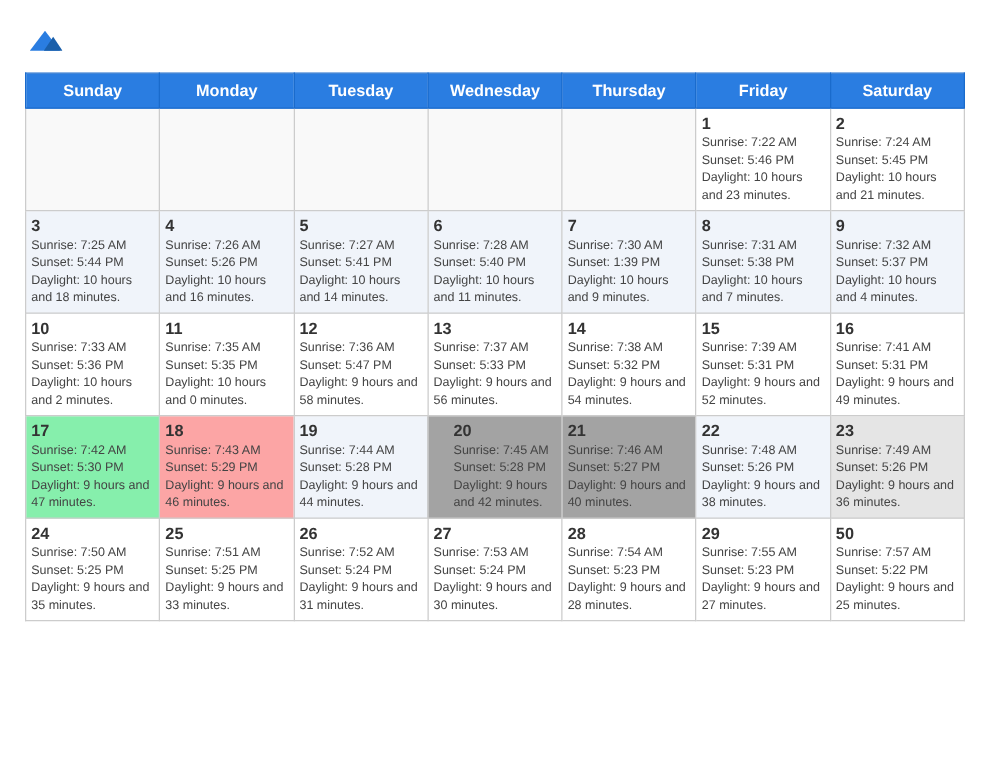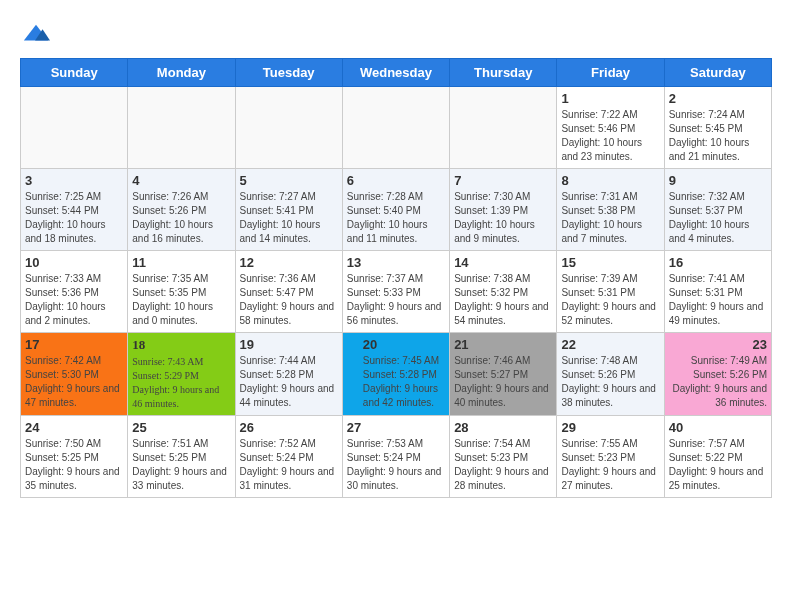--- a/index.html
+++ b/index.html
@@ -220,57 +220,57 @@
 Daylight: 9 hours and 52 minutes.</div>
         </td>
         <td>
           <span class="day-number">16</span>
           <div class="day-info">Sunrise: 7:41 AM
 Sunset: 5:31 PM
 Daylight: 9 hours and 49 minutes.</div>
         </td>
       </tr>
       <tr>
-        <td style="background: #f97316;">
+        <td style="background: #86efac;">
           <span class="day-number">17</span>
           <div class="day-info">Sunrise: 7:42 AM
 Sunset: 5:30 PM
 Daylight: 9 hours and 47 minutes.</div>
         </td>
-        <td style="background: #84cc16; font-family: Liberation Serif, serif;">
+        <td style="background: #fca5a5;">
           <span class="day-number">18</span>
           <div class="day-info">Sunrise: 7:43 AM
 Sunset: 5:29 PM
 Daylight: 9 hours and 46 minutes.</div>
         </td>
         <td style="background: rgb(240, 244, 250);">
           <span class="day-number">19</span>
           <div class="day-info">Sunrise: 7:44 AM
 Sunset: 5:28 PM
 Daylight: 9 hours and 44 minutes.</div>
         </td>
-        <td style="background: #0ea5e9; padding-left: 20px;">
+        <td style="background: #a3a3a3; padding-left: 20px;">
           <span class="day-number">20</span>
           <div class="day-info">Sunrise: 7:45 AM
 Sunset: 5:28 PM
 Daylight: 9 hours and 42 minutes.</div>
         </td>
         <td style="background: #a3a3a3; margin-top: 12px;">
           <span class="day-number">21</span>
           <div class="day-info">Sunrise: 7:46 AM
 Sunset: 5:27 PM
 Daylight: 9 hours and 40 minutes.</div>
         </td>
         <td style="background: rgb(240, 244, 250); margin-top: 36px;">
           <span class="day-number">22</span>
           <div class="day-info">Sunrise: 7:48 AM
 Sunset: 5:26 PM
 Daylight: 9 hours and 38 minutes.</div>
         </td>
-        <td style="background: #f9a8d4; text-align: right;">
+        <td style="background: #e5e5e5;">
           <span class="day-number">23</span>
           <div class="day-info">Sunrise: 7:49 AM
 Sunset: 5:26 PM
 Daylight: 9 hours and 36 minutes.</div>
         </td>
       </tr>
       <tr>
         <td>
           <span class="day-number">24</span>
           <div class="day-info">Sunrise: 7:50 AM
@@ -301,20 +301,20 @@
 Sunset: 5:23 PM
 Daylight: 9 hours and 28 minutes.</div>
         </td>
         <td>
           <span class="day-number">29</span>
           <div class="day-info">Sunrise: 7:55 AM
 Sunset: 5:23 PM
 Daylight: 9 hours and 27 minutes.</div>
         </td>
         <td>
-          <span class="day-number">40</span>
+          <span class="day-number">50</span>
           <div class="day-info">Sunrise: 7:57 AM
 Sunset: 5:22 PM
 Daylight: 9 hours and 25 minutes.</div>
         </td>
       </tr>
     </tbody>
 </table>
 
 </body></html>

